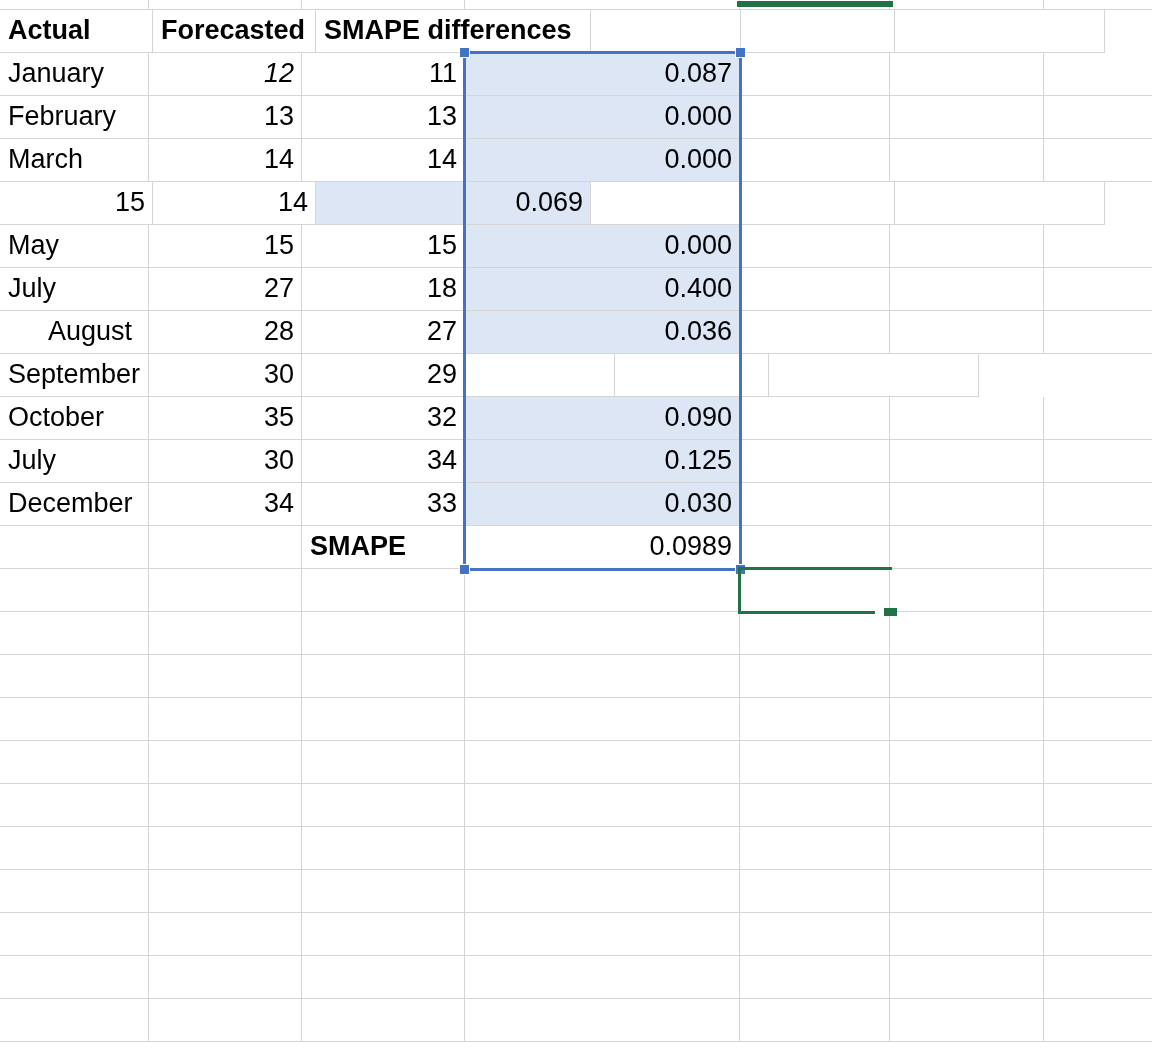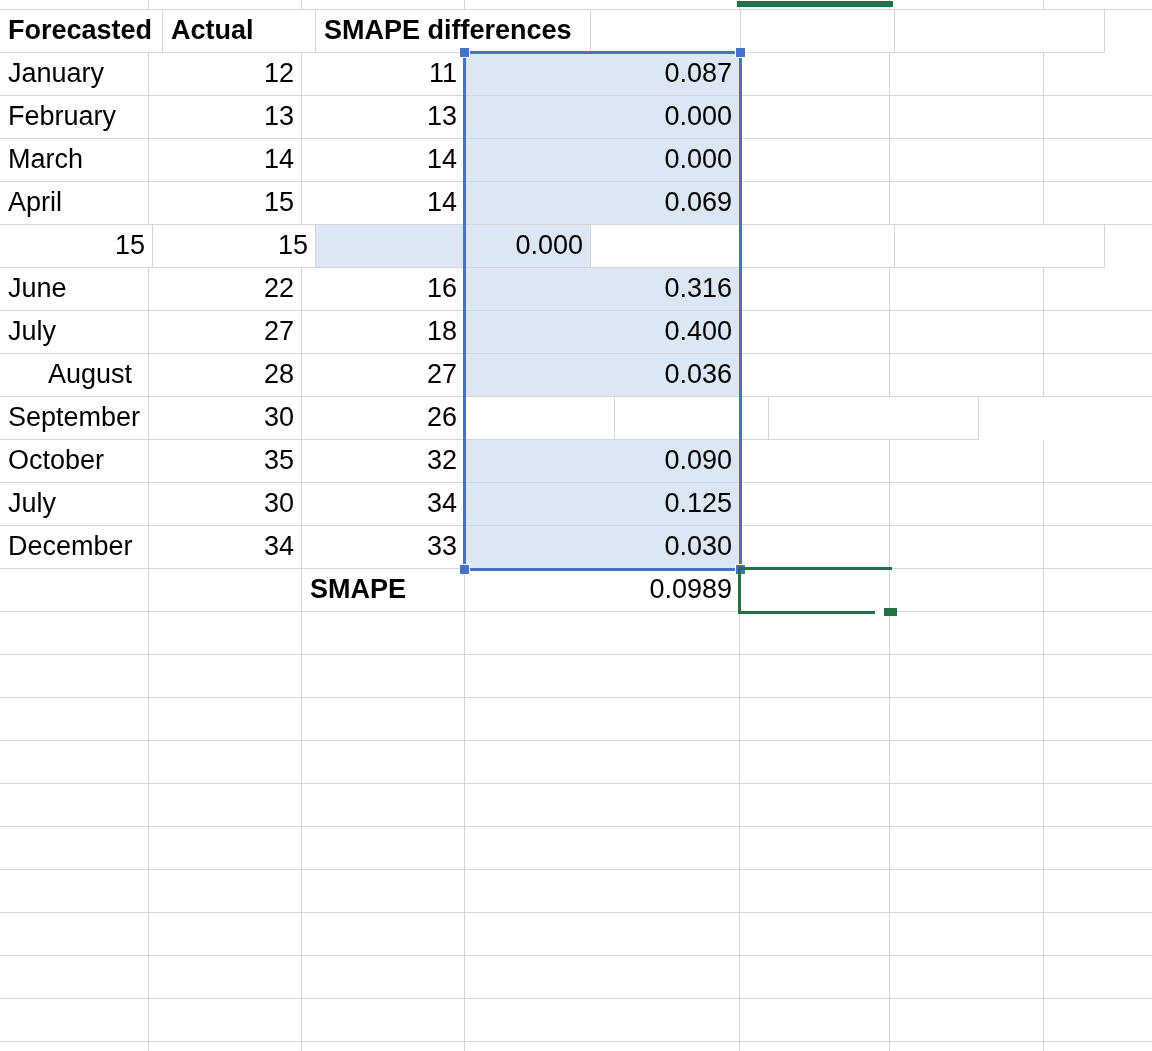--- a/index.html
+++ b/index.html
@@ -66,30 +66,30 @@
       <div class="scell" style="width: 163px;"></div>
       <div class="scell" style="width: 275px;"></div>
       <div class="scell" style="width: 150px;"></div>
       <div class="scell" style="width: 154px;"></div>
       <div class="scell" style="width: 210px;"></div>
     </div>
   <div class="col-underline"></div>
 
   <div class="grid" id="grid">
       <div class="row">
+        <div class="cell bold" style="width: 153px;">Actual</div>
         <div class="cell bold" style="width: 163px;">Forecasted</div>
-        <div class="cell bold" style="width: 153px;">Actual</div>
         <div class="cell bold" style="width: 275px;">SMAPE differences</div>
         <div class="cell" style="width: 150px;"></div>
         <div class="cell" style="width: 154px;"></div>
         <div class="cell" style="width: 210px;"></div>
       </div>
       <div class="row">
         <div class="cell" style="width: 149px;">January</div>
-        <div class="cell num" style="width: 153px;">12</div>
+        <div class="cell num" style="width: 153px; font-style: italic;">12</div>
         <div class="cell num" style="width: 163px;">11</div>
         <div class="cell num hl" style="width: 275px;">0.087</div>
         <div class="cell" style="width: 150px;"></div>
         <div class="cell" style="width: 154px;"></div>
         <div class="cell" style="width: 210px;"></div>
       </div>
       <div class="row">
         <div class="cell" style="width: 149px;">February</div>
         <div class="cell num" style="width: 153px;">13</div>
         <div class="cell num" style="width: 163px;">13</div>
@@ -101,41 +101,32 @@
       <div class="row">
         <div class="cell" style="width: 149px;">March</div>
         <div class="cell num" style="width: 153px;">14</div>
         <div class="cell num" style="width: 163px;">14</div>
         <div class="cell num hl" style="width: 275px;">0.000</div>
         <div class="cell" style="width: 150px;"></div>
         <div class="cell" style="width: 154px;"></div>
         <div class="cell" style="width: 210px;"></div>
       </div>
       <div class="row">
-        <div class="cell" style="width: 149px;">April</div>
         <div class="cell num" style="width: 153px;">15</div>
         <div class="cell num" style="width: 163px;">14</div>
         <div class="cell num hl" style="width: 275px;">0.069</div>
         <div class="cell" style="width: 150px;"></div>
         <div class="cell" style="width: 154px;"></div>
         <div class="cell" style="width: 210px;"></div>
       </div>
       <div class="row">
+        <div class="cell" style="width: 149px;">May</div>
         <div class="cell num" style="width: 153px;">15</div>
         <div class="cell num" style="width: 163px;">15</div>
         <div class="cell num hl" style="width: 275px;">0.000</div>
-        <div class="cell" style="width: 150px;"></div>
-        <div class="cell" style="width: 154px;"></div>
-        <div class="cell" style="width: 210px;"></div>
-      </div>
-      <div class="row">
-        <div class="cell" style="width: 149px;">June</div>
-        <div class="cell num" style="width: 153px;">22</div>
-        <div class="cell num" style="width: 163px;">16</div>
-        <div class="cell num hl" style="width: 275px;">0.316</div>
         <div class="cell" style="width: 150px;"></div>
         <div class="cell" style="width: 154px;"></div>
         <div class="cell" style="width: 210px;"></div>
       </div>
       <div class="row">
         <div class="cell" style="width: 149px;">July</div>
         <div class="cell num" style="width: 153px;">27</div>
         <div class="cell num" style="width: 163px;">18</div>
         <div class="cell num hl" style="width: 275px;">0.400</div>
         <div class="cell" style="width: 150px;"></div>
@@ -147,21 +138,21 @@
         <div class="cell num" style="width: 153px;">28</div>
         <div class="cell num" style="width: 163px;">27</div>
         <div class="cell num hl" style="width: 275px;">0.036</div>
         <div class="cell" style="width: 150px;"></div>
         <div class="cell" style="width: 154px;"></div>
         <div class="cell" style="width: 210px;"></div>
       </div>
       <div class="row">
         <div class="cell" style="width: 149px;">September</div>
         <div class="cell num" style="width: 153px;">30</div>
-        <div class="cell num" style="width: 163px;">26</div>
+        <div class="cell num" style="width: 163px;">29</div>
         <div class="cell" style="width: 150px;"></div>
         <div class="cell" style="width: 154px;"></div>
         <div class="cell" style="width: 210px;"></div>
       </div>
       <div class="row">
         <div class="cell" style="width: 149px;">October</div>
         <div class="cell num" style="width: 153px;">35</div>
         <div class="cell num" style="width: 163px;">32</div>
         <div class="cell num hl" style="width: 275px;">0.090</div>
         <div class="cell" style="width: 150px;"></div>

